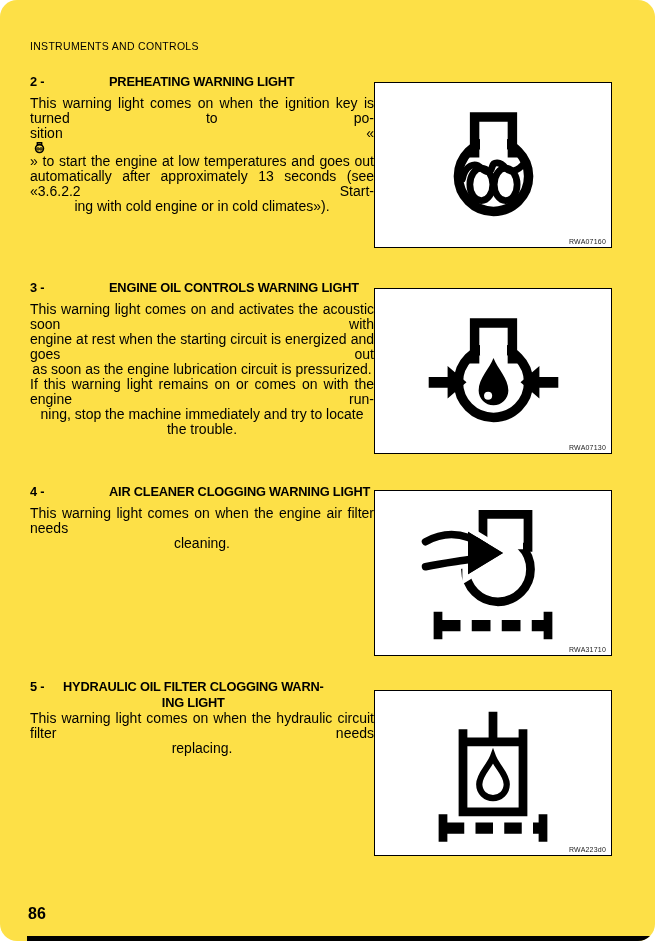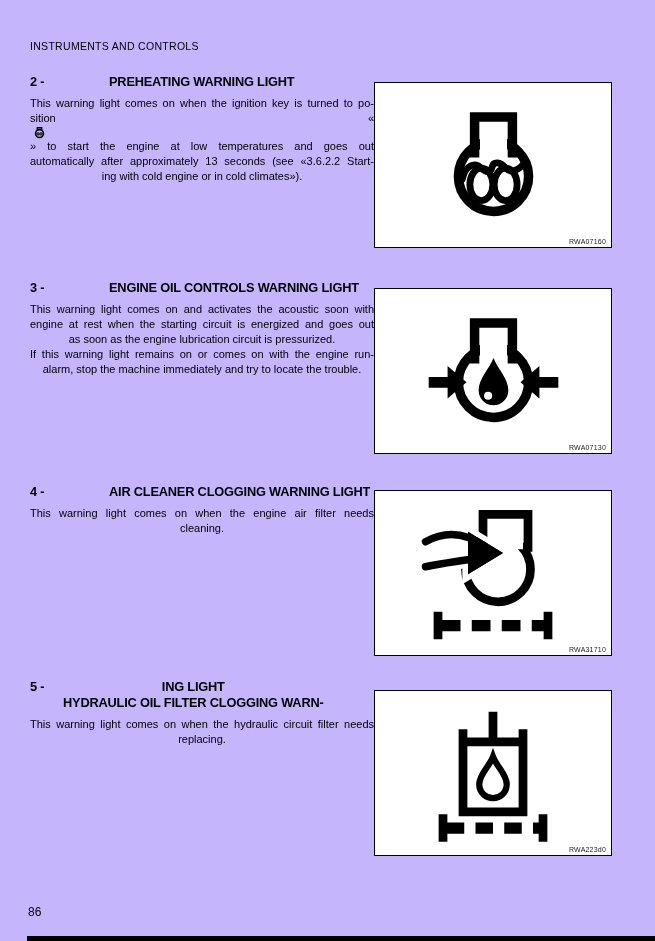--- a/index.html
+++ b/index.html
@@ -1,42 +1,42 @@
 <!DOCTYPE html>
 <html><head>
 <meta charset="utf-8">
 <style>
   html,body { margin:0; padding:0; background:#fff; }
   .page {
-    position:relative; width:655px; height:941px; background:#c4b5fd;
-    font-family:"Liberation Sans", sans-serif; color:#000; overflow:hidden;
+    position:relative; width:655px; height:941px; background:#fde047;
+    font-family:"Liberation Sans", sans-serif; color:#000; overflow:hidden;border-radius:17px;
   }
   .doc-header {
     position:absolute; left:30px; top:40px;
     font-size:10.5px; letter-spacing:0.3px;
   }
   .section { position:absolute; left:30px; width:344px; }
   .heading { display:flex; font-weight:bold; font-size:12.8px; line-height:16px; letter-spacing:-0.2px; }
   .heading .num { width:33px; flex:none; }
   .heading .ttl { white-space:nowrap;margin-left:46px; }
   .heading .ttl2 { white-space:normal; }
-  .body { margin-top:6px; font-size:11px; line-height:15px; }
+  .body { margin-top:6px; font-size:14px; line-height:15px; }
   .jline { display:block; text-align:justify; text-align-last:justify; }
   .lline { display:block; text-align:center; }
   .inline-sym { vertical-align:-2px; margin:0 3px; }
   .figure {
     position:absolute; left:374px; width:238px; height:166px;
     border:1.5px solid #000; box-sizing:border-box; background:#fff;
     display:flex; align-items:center; justify-content:center;
   }
   .fig-code {
     position:absolute; right:5px; bottom:2px;
     font-size:7px; letter-spacing:0.2px; color:#222;
   }
-  .page-number { position:absolute; left:28px; top:905px; font-size:12px; font-weight:normal; }
+  .page-number { position:absolute; left:28px; top:905px; font-size:16px; font-weight:bold; }
   .footer-rule { position:absolute; left:27px; right:0; top:936px; height:5px; background:#000; }
   svg { display:block; }
   .stroke { fill:none; stroke:#000; }
 </style>
 </head>
 <body>
 
 <div class="page">
 
   <div class="doc-header">INSTRUMENTS AND CONTROLS</div>
@@ -74,21 +74,21 @@
   <div class="section" style="top:280px;">
     <div class="heading">
       <span class="num">3 -</span>
       <span class="ttl">ENGINE OIL CONTROLS WARNING LIGHT</span>
     </div>
     <div class="body">
       <span class="jline">This warning light comes on and activates the acoustic soon with</span>
       <span class="jline">engine at rest when the starting circuit is energized and goes out</span>
       <span class="lline">as soon as the engine lubrication circuit is pressurized.</span>
       <span class="jline">If this warning light remains on or comes on with the engine run-</span>
-      <span class="lline">alarm, stop the machine immediately and try to locate the trouble.</span>
+      <span class="lline">ning, stop the machine immediately and try to locate the trouble.</span>
     </div>
   </div>
 
   <div class="figure" style="top:288px;">
     <svg width="135" height="135" viewBox="0 0 100 100">
       <circle class="stroke" stroke-width="7" cx="50" cy="58" r="26"></circle>
       <rect x="40" y="8" width="20" height="30" fill="#fff"></rect>
       <path class="stroke" stroke-width="7" d="M36,44 V14 H64 V44"></path>
       <path fill="#000" d="M50,40 C47,48 39,55 39,64 C39,70 44,75 50,75 C56,75 61,70 61,64 C61,55 53,48 50,40 Z"></path>
       <circle cx="46" cy="68" r="3" fill="#fff"></circle>
@@ -124,25 +124,25 @@
       <path class="stroke" stroke-width="7" d="M104,86 V108"></path>
       <line x1="19" y1="97" x2="101" y2="97" stroke="#000" stroke-width="9" stroke-dasharray="15,9"></line>
     </svg>
     <span class="fig-code">RWA31710</span>
   </div>
 
   <div class="section" style="top:679px;">
     <div class="heading">
       <span class="num">5 -</span>
       <span class="ttl2">
+        <span class="lline">HYDRAULIC OIL FILTER CLOGGING WARN-</span>
         <span class="lline">ING LIGHT</span>
-        <span class="lline">HYDRAULIC OIL FILTER CLOGGING WARN-</span>
       </span>
     </div>
-    <div class="body" style="margin-top:6px;">
+    <div class="body" style="margin-top:0;">
       <span class="jline">This warning light comes on when the hydraulic circuit filter needs</span>
       <span class="lline">replacing.</span>
     </div>
   </div>
 
   <div class="figure" style="top:690px;">
     <svg width="150" height="138" viewBox="0 0 120 110">
       <path class="stroke" stroke-width="7" d="M60,6 V28"></path>
       <path class="stroke" stroke-width="7" d="M38,30 H82"></path>
       <path class="stroke" stroke-width="7" d="M36,20 V86 H84 V20"></path>

